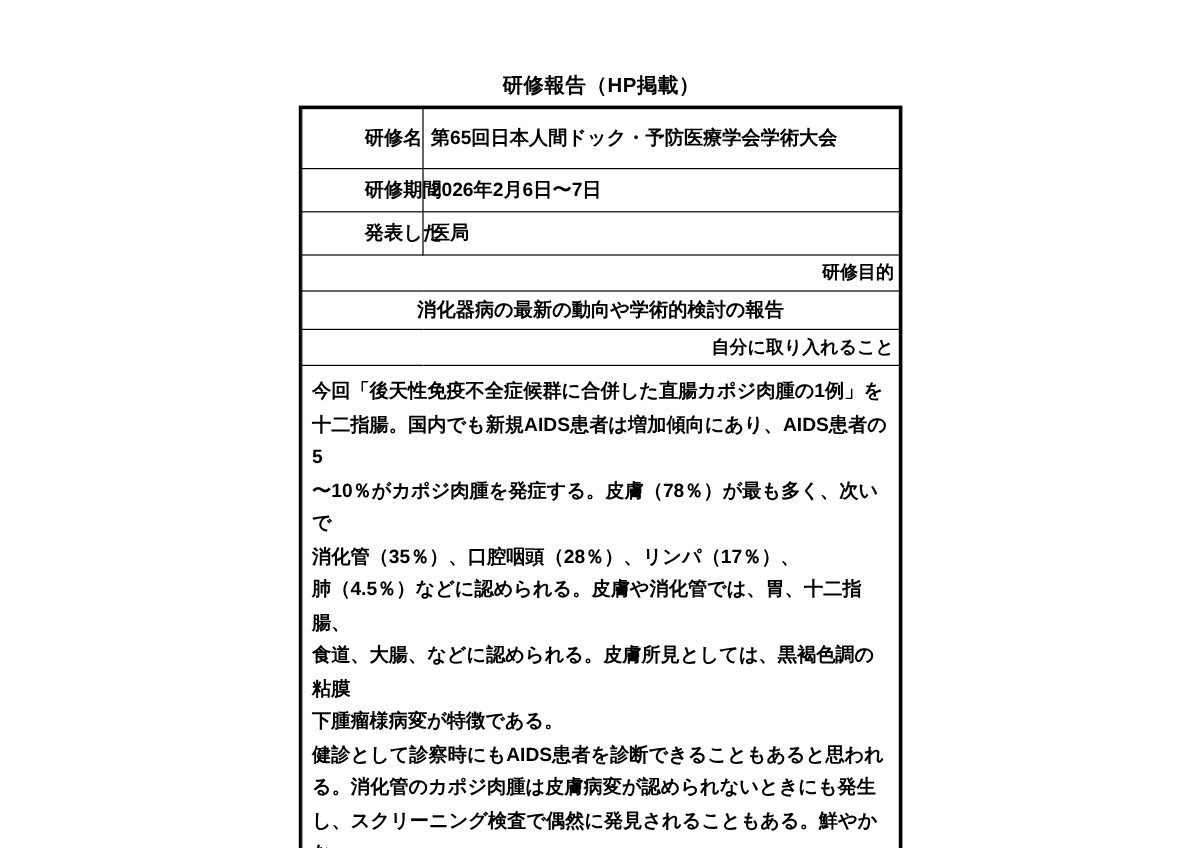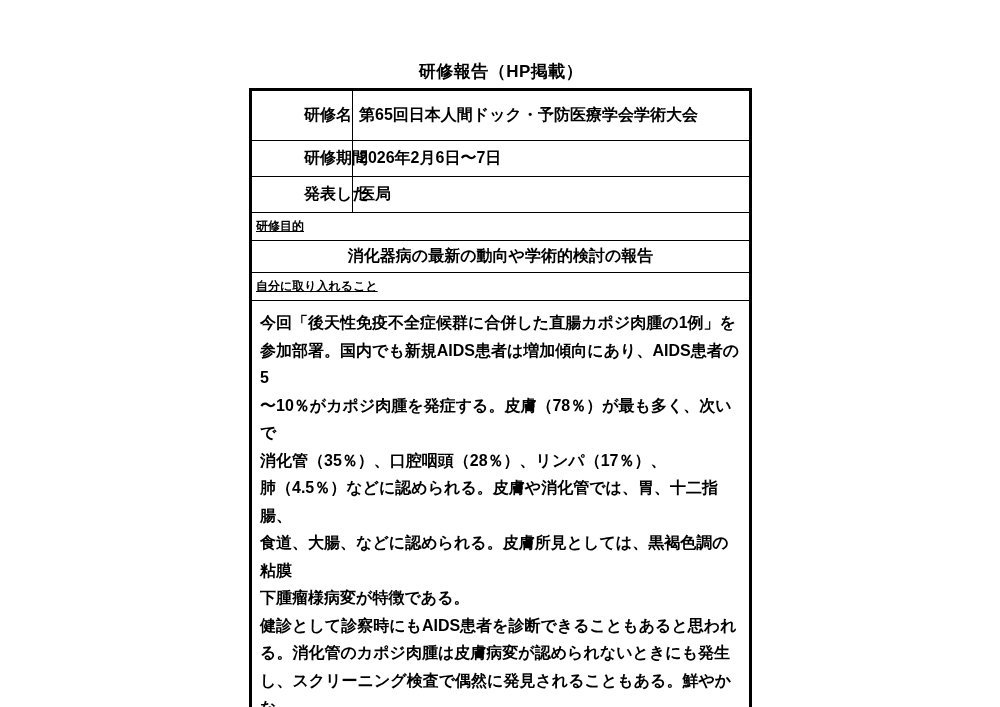--- a/index.html
+++ b/index.html
@@ -64,25 +64,24 @@
     font-size: 16px;
     font-weight: bold;
     padding: 7px 6px;
   }
   .row-tall .cell-label,
   .row-tall .cell-value-center {
     padding-top: 14px;
     padding-bottom: 14px;
   }
   .section-head {
-    text-align: left;
-    font-size: 12px;
+    text-align: right;
+    font-size: 15px;
     font-weight: bold;
     padding: 5px 4px;
-    text-decoration: underline;
   }
   .section-text {
     text-align: center;
     font-size: 16px;
     font-weight: bold;
     padding: 5px 6px;
   }
   .body-cell {
     padding: 8px 8px 10px 8px;
     font-size: 16px;
@@ -143,21 +142,21 @@
         </tr>
         <tr>
           <td colspan="2">
             <div class="section-head">自分に取り入れること</div>
           </td>
         </tr>
         <tr>
           <td colspan="2">
             <div class="body-cell">
               <p>今回「後天性免疫不全症候群に合併した直腸カポジ肉腫の1例」を</p>
-              <p>参加部署。国内でも新規AIDS患者は増加傾向にあり、AIDS患者の5</p>
+              <p>十二指腸。国内でも新規AIDS患者は増加傾向にあり、AIDS患者の5</p>
               <p>〜10％がカポジ肉腫を発症する。皮膚（78％）が最も多く、次いで</p>
               <p>消化管（35％）、口腔咽頭（28％）、リンパ（17％）、</p>
               <p>肺（4.5％）などに認められる。皮膚や消化管では、胃、十二指腸、</p>
               <p>食道、大腸、などに認められる。皮膚所見としては、黒褐色調の粘膜</p>
               <p>下腫瘤様病変が特徴である。</p>
               <p>健診として診察時にもAIDS患者を診断できることもあると思われ</p>
               <p>る。消化管のカポジ肉腫は皮膚病変が認められないときにも発生</p>
               <p>し、スクリーニング検査で偶然に発見されることもある。鮮やかな</p>
 
             </div>

